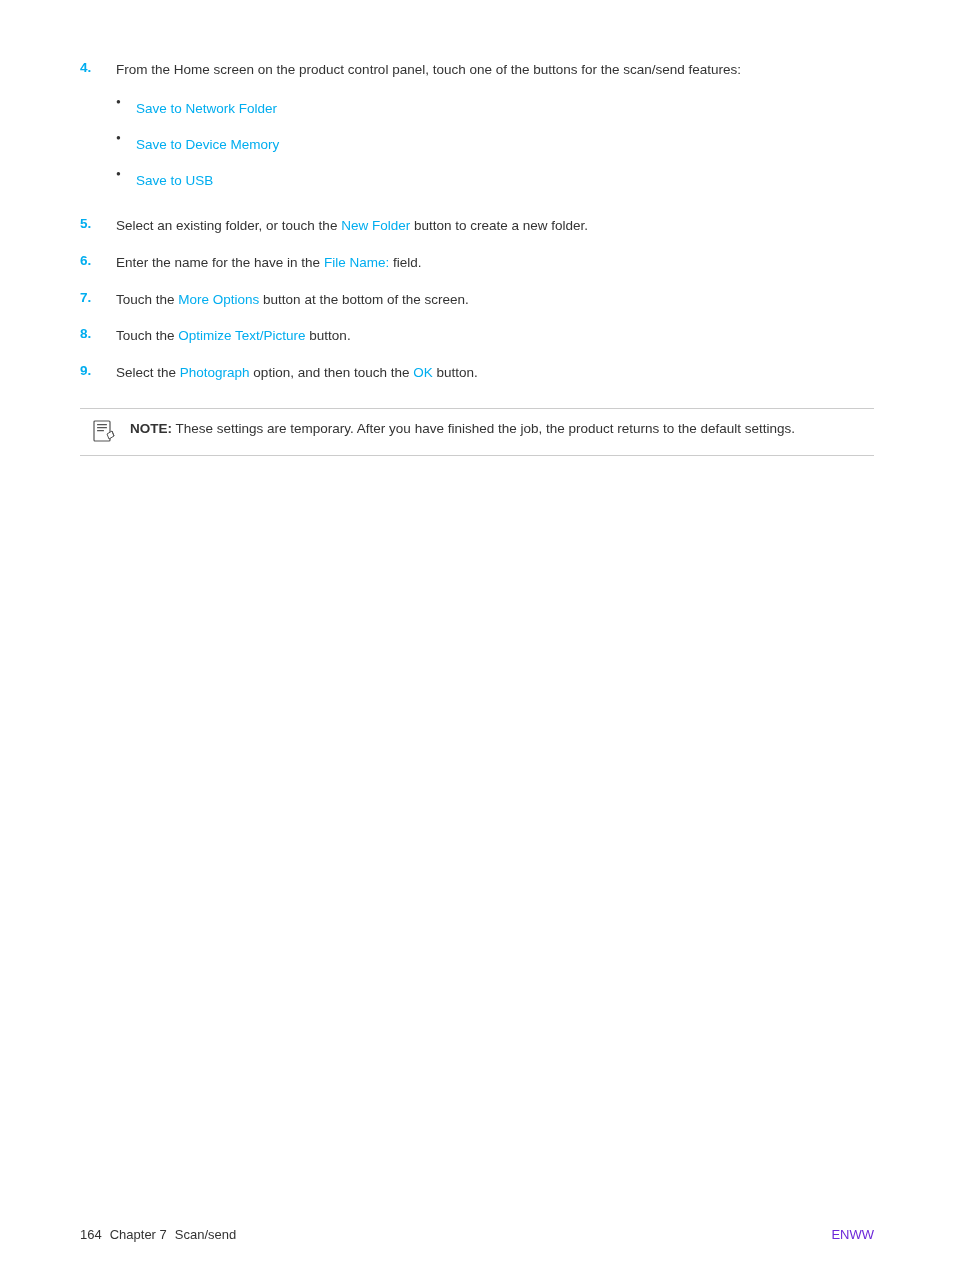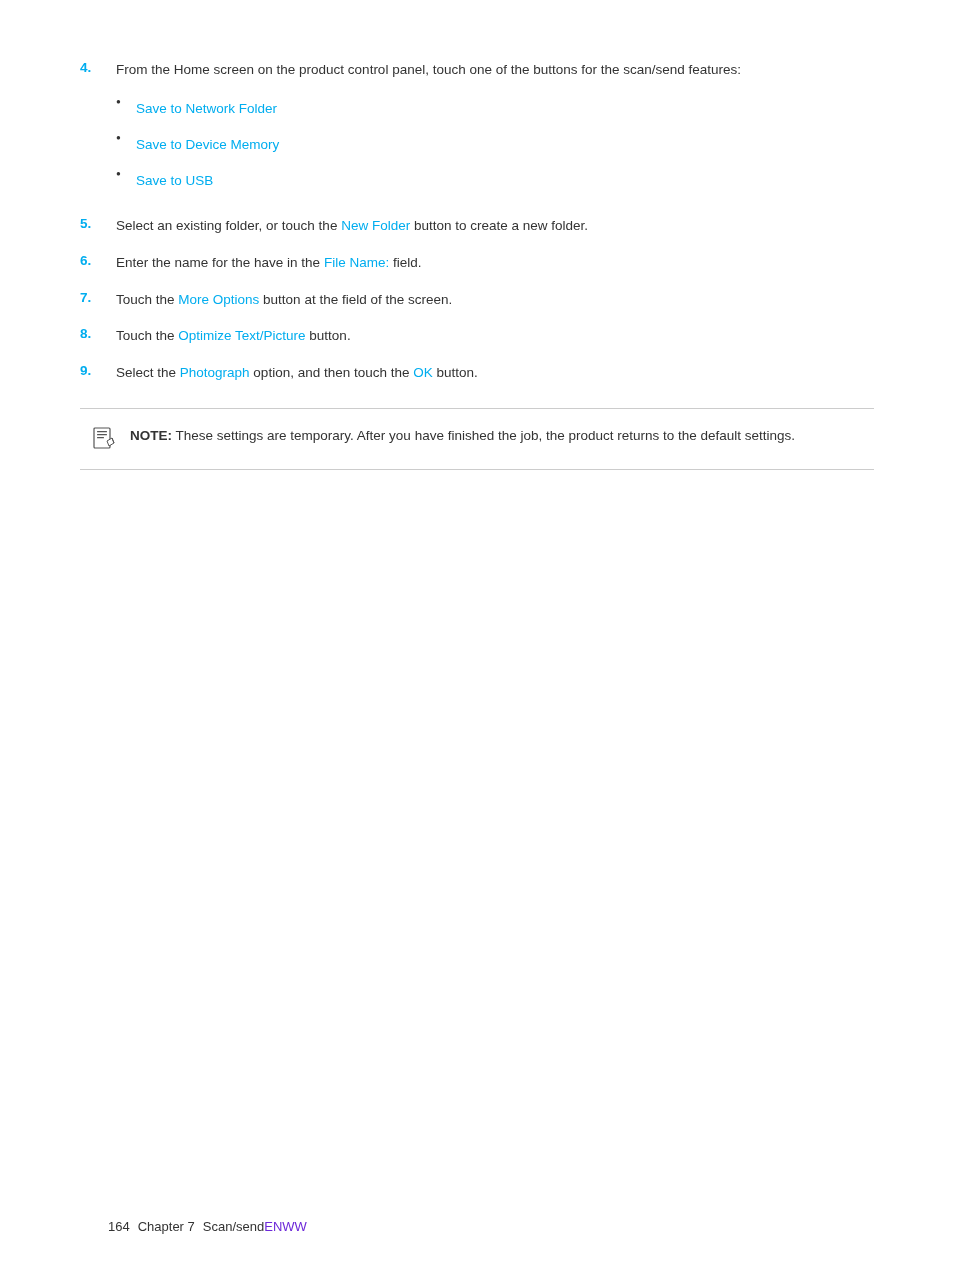--- a/index.html
+++ b/index.html
@@ -104,21 +104,21 @@
       transform: translate(-50%, -50%);
       width: 4px;
       height: 4px;
       border-radius: 50%;
       background: white;
     }
 
     .note-box {
       border-top: 1px solid #cccccc;
       border-bottom: 1px solid #cccccc;
-      padding: 17px 12px;
+      padding: 10px 12px;
       margin-top: 24px;
       display: flex;
       align-items: flex-start;
       gap: 10px;
     }
 
     .note-icon {
       min-width: 28px;
       padding-top: 1px;
     }
@@ -135,26 +135,26 @@
     }
 
     .note-text {
       font-size: 13.5px;
       color: #333333;
       line-height: 1.55;
     }
 
     .page-footer {
       position: absolute;
-      bottom: 36px;
+      bottom: 28px;
       left: 0;
       right: 0;
-      padding: 0 108px;
-      display: flex;
-      justify-content: flex-start;
+      padding: 0 80px;
+      display: flex;
+      justify-content: space-between;
       align-items: center;
       font-size: 13px;
       color: #333333;
     }
 
     .footer-left {
       display: flex;
       gap: 8px;
       align-items: center;
     }
@@ -207,21 +207,21 @@
     <li class="step-item">
       <span class="step-number">6.</span>
       <div class="step-content">
         <span>Enter the name for the have in the </span><a class="link-text" href="#">File Name:</a><span> field.</span>
       </div>
     </li>
 
     <li class="step-item">
       <span class="step-number">7.</span>
       <div class="step-content">
-        <span>Touch the </span><a class="link-text" href="#">More Options</a><span> button at the field of the screen.</span>
+        <span>Touch the </span><a class="link-text" href="#">More Options</a><span> button at the bottom of the screen.</span>
       </div>
     </li>
 
     <li class="step-item">
       <span class="step-number">8.</span>
       <div class="step-content">
         <span>Touch the </span><a class="link-text" href="#">Optimize Text/Picture</a><span> button.</span>
       </div>
     </li>
 

